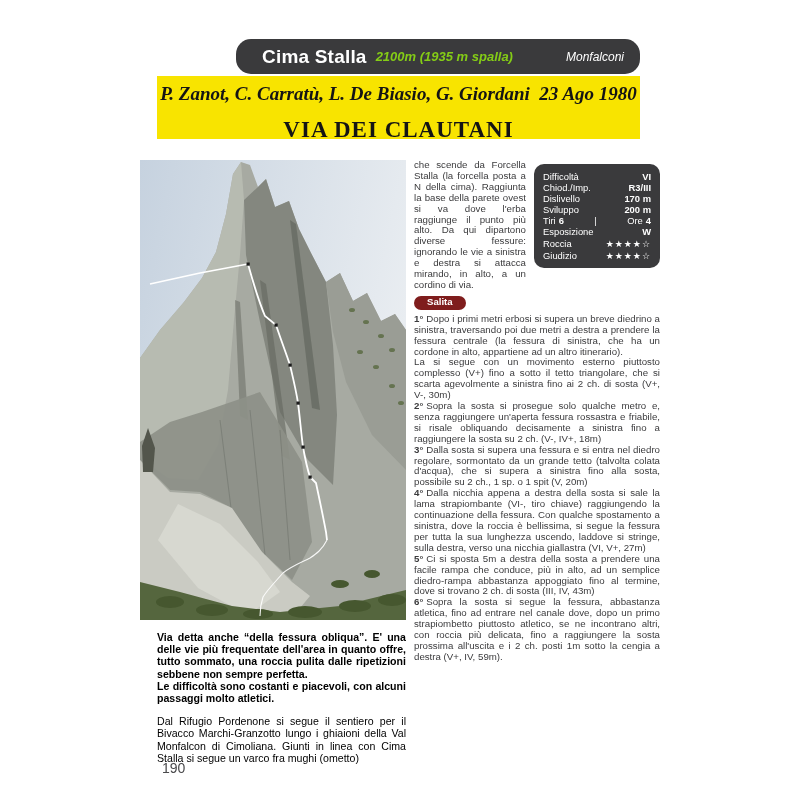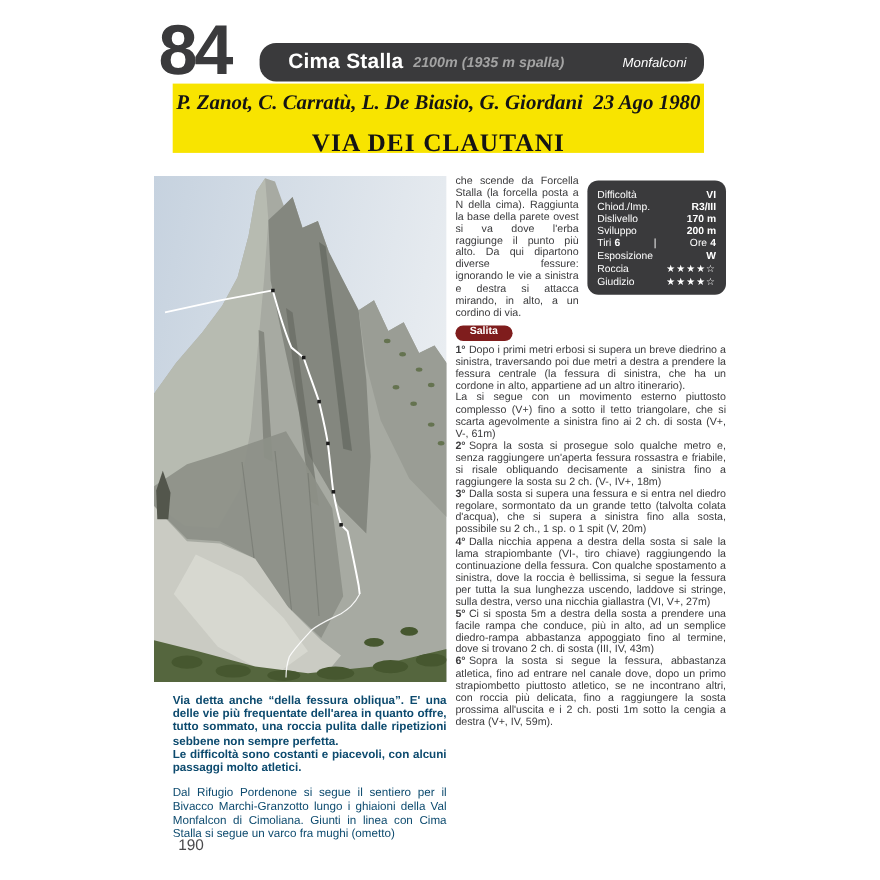--- a/index.html
+++ b/index.html
@@ -5,34 +5,34 @@
   html,body{margin:0;padding:0;background:#ffffff;}
   .page{position:relative;width:800px;height:800px;background:#ffffff;overflow:hidden;
         font-family:"Liberation Sans",sans-serif;color:#3b3b3d;}
 
   
   .route-number{position:absolute;left:144px;top:16px;font-size:64px;line-height:58px;
         font-weight:bold;letter-spacing:-3px;color:#3a3a3c;}
   .title-bar{position:absolute;left:236px;top:39px;width:404px;height:35px;background:#3a3a3c;
         border-radius:15px;display:flex;align-items:center;padding:0 16px 0 26px;box-sizing:border-box;}
   .title-bar .peak{color:#fff;font-weight:bold;font-size:19px;letter-spacing:0.2px;white-space:nowrap;}
-  .title-bar .elev{color:#a3a3a3;font-weight:bold;font-style:italic;font-size:13px;margin-left:9px;white-space:nowrap;}
+  .title-bar .elev{color:#84cc16;font-weight:bold;font-style:italic;font-size:13px;margin-left:9px;white-space:nowrap;}
   .title-bar .area{color:#fff;font-style:italic;font-size:12px;margin-left:auto;white-space:nowrap;}
 
   .banner{position:absolute;left:157px;top:76px;width:483px;height:63px;background:#f8e400;
         text-align:center;font-family:"Liberation Serif",serif;color:#141414;}
   .banner .fa{font-size:19px;font-weight:bold;font-style:italic;margin-top:7px;white-space:nowrap;}
   .banner .rname{font-size:23px;font-weight:bold;letter-spacing:1px;margin-top:12px;}
 
   
   .photo{position:absolute;left:140px;top:160px;width:266px;height:460px;}
   .photo svg{display:block;}
 
   
-  .caption{position:absolute;left:157px;top:631px;width:249px;text-align:justify;color:#0c4a6e;}
+  .caption{position:absolute;left:157px;top:631px;width:249px;text-align:justify;color:#000000;}
   .caption p{margin:0;font-size:10.6px;line-height:12.2px;}
   .caption p.b{font-weight:bold;}
   .caption p.space{margin-top:11px;}
   .pagenum{position:absolute;left:162px;top:760px;font-size:14px;color:#4a4a4c;}
 
   
   .right-col{position:absolute;left:414px;top:160px;width:246px;font-size:9.7px;line-height:10.9px;
         text-align:justify;color:#3b3b3d;}
   .right-col p{margin:0;}
   .infobox{float:right;width:126px;margin:4px 0 46px 8px;background:#3a3a3c;border-radius:10px;
@@ -47,21 +47,20 @@
   .salita-pill{display:inline-block;background:#7f1d1d;color:#fff;border-radius:8px;
         padding:1px 13px 2px 13px;font-size:9.6px;font-weight:bold;margin:5px 0 4px 0;}
   .pitch .pnum{font-weight:bold;margin-right:3px;}
   .pitch .pnum:empty{margin-right:0;}
 </style>
 </head>
 <body>
 
 <div class="page">
 
-  <div class="route-number">84</div>
 
   <div class="title-bar">
     <span class="peak">Cima Stalla</span>
     <span class="elev">2100m (1935 m spalla)</span>
     <span class="area">Monfalconi</span>
   </div>
 
   <div class="banner">
     <div class="fa">P. Zanot, C. Carratù, L. De Biasio, G. Giordani&nbsp; 23 Ago 1980</div>
     <div class="rname">VIA DEI CLAUTANI</div>
@@ -167,21 +166,21 @@
         <span class="ib-l">Giudizio</span>
         <span class="ib-stars">★★★★☆</span>
       </div>
     </div>
 
     <p class="intro">che scende da Forcella Stalla (la forcella posta a N della cima). Raggiunta la base della parete ovest si va dove l'erba raggiunge il punto più alto. Da qui dipartono diverse fessure: ignorando le vie a sinistra e destra si attacca mirando, in alto, a un cordino di via.</p>
 
     <div class="salita-pill">Salita</div>
 
     <p class="pitch"><span class="pnum">1°</span><span class="ptext">Dopo i primi metri erbosi si supera un breve diedrino a sinistra, traversando poi due metri a destra a prendere la fessura centrale (la fessura di sinistra, che ha un cordone in alto, appartiene ad un altro itinerario).</span></p>
-    <p class="pitch"><span class="pnum"></span><span class="ptext">La si segue con un movimento esterno piuttosto complesso (V+) fino a sotto il tetto triangolare, che si scarta agevolmente a sinistra fino ai 2 ch. di sosta (V+, V-, 61m)</span></p>
+    <p class="pitch"><span class="pnum"></span><span class="ptext">La si segue con un movimento esterno piuttosto complesso (V+) fino a sotto il tetto triangolare, che si scarta agevolmente a sinistra fino ai 2 ch. di sosta (V+, V-, 30m)</span></p>
     <p class="pitch"><span class="pnum">2°</span><span class="ptext">Sopra la sosta si prosegue solo qualche metro e, senza raggiungere un'aperta fessura rossastra e friabile, si risale obliquando decisamente a sinistra fino a raggiungere la sosta su 2 ch. (V-, IV+, 18m)</span></p>
     <p class="pitch"><span class="pnum">3°</span><span class="ptext">Dalla sosta si supera una fessura e si entra nel diedro regolare, sormontato da un grande tetto (talvolta colata d'acqua), che si supera a sinistra fino alla sosta, possibile su 2 ch., 1 sp. o 1 spit (V, 20m)</span></p>
     <p class="pitch"><span class="pnum">4°</span><span class="ptext">Dalla nicchia appena a destra della sosta si sale la lama strapiombante (VI-, tiro chiave) raggiungendo la continuazione della fessura. Con qualche spostamento a sinistra, dove la roccia è bellissima, si segue la fessura per tutta la sua lunghezza uscendo, laddove si stringe, sulla destra, verso una nicchia giallastra (VI, V+, 27m)</span></p>
     <p class="pitch"><span class="pnum">5°</span><span class="ptext">Ci si sposta 5m a destra della sosta a prendere una facile rampa che conduce, più in alto, ad un semplice diedro-rampa abbastanza appoggiato fino al termine, dove si trovano 2 ch. di sosta (III, IV, 43m)</span></p>
     <p class="pitch"><span class="pnum">6°</span><span class="ptext">Sopra la sosta si segue la fessura, abbastanza atletica, fino ad entrare nel canale dove, dopo un primo strapiombetto piuttosto atletico, se ne incontrano altri, con roccia più delicata, fino a raggiungere la sosta prossima all'uscita e i 2 ch. posti 1m sotto la cengia a destra (V+, IV, 59m).</span></p>
   </div>
 
 </div>
 
 </body></html>

